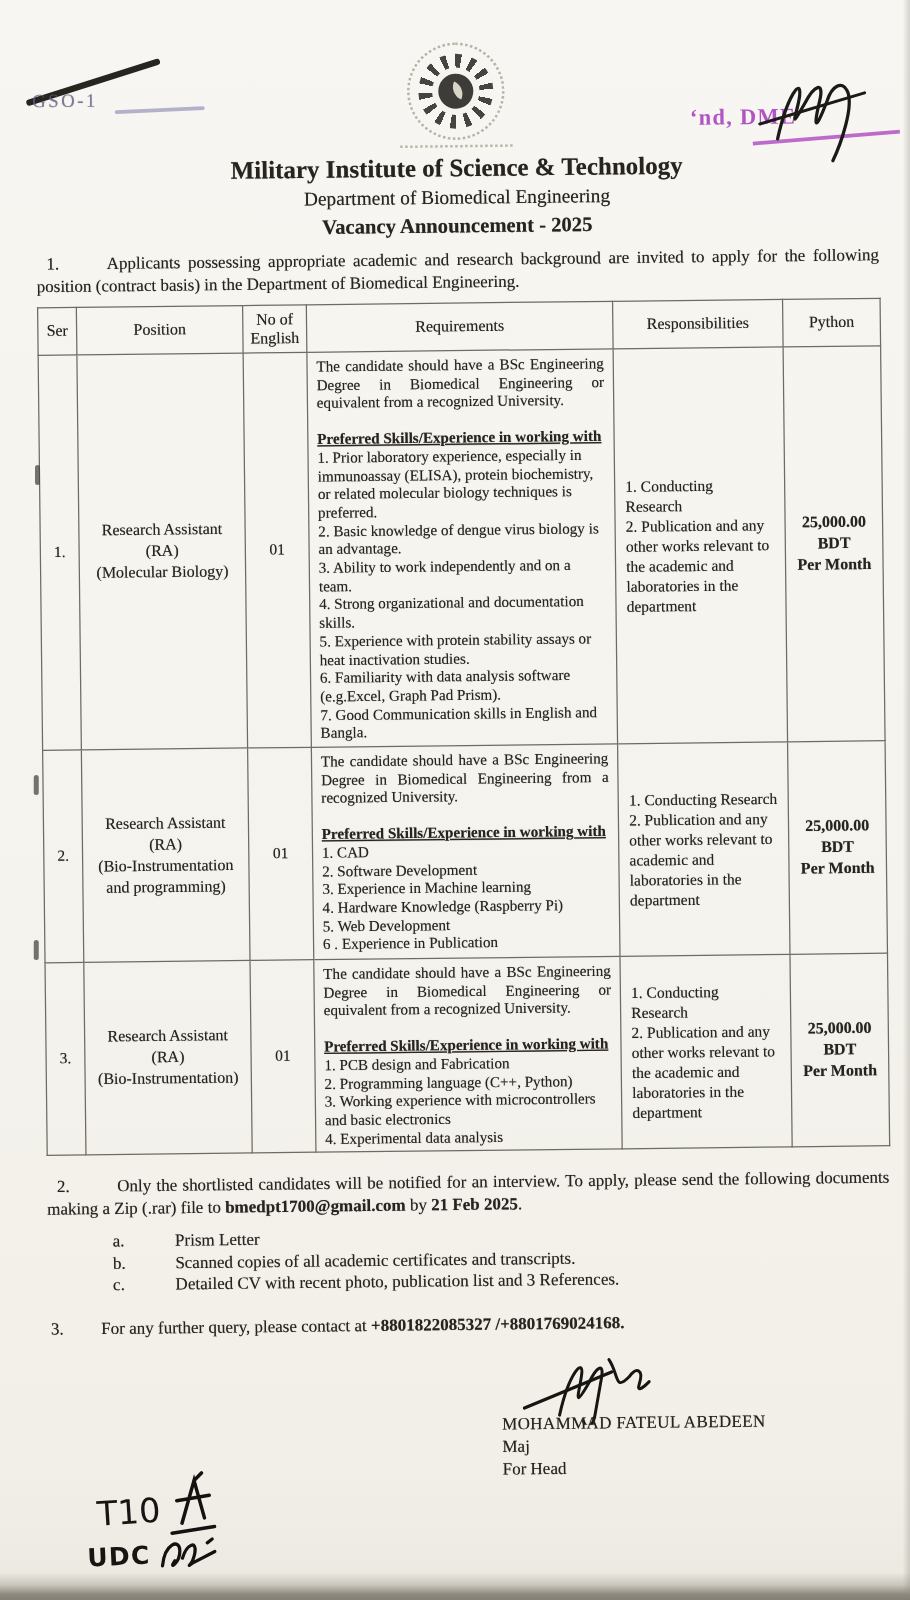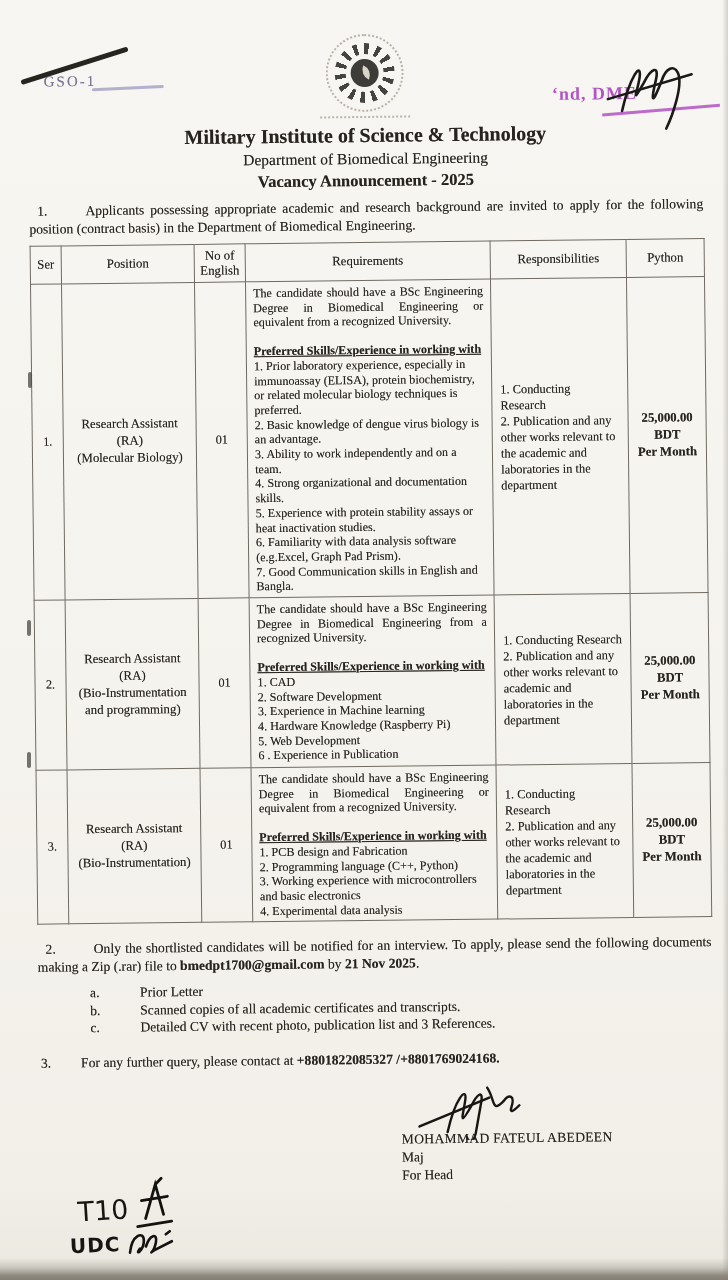--- a/index.html
+++ b/index.html
@@ -10,21 +10,21 @@
   }
   .content{
     position:relative;width:100%;height:100%;box-sizing:border-box;
     padding:0 21px 0 33px;transform:rotate(-0.65deg);transform-origin:50% 40%;
   }
   .soft{text-shadow:0 0 0.6px rgba(45,42,36,.55);}
 
   
   .pen-stroke{position:absolute;left:24px;top:26px;width:112px;height:5px;background:#27251f;
     border-radius:3px;transform:rotate(-17deg);}
-  .stamp-gso{position:absolute;left:49px;top:36px;color:rgba(112,108,165,.62);
+  .stamp-gso{position:absolute;left:31px;top:36px;color:rgba(112,108,165,.62);
     font-size:15px;letter-spacing:2px;}
   .stamp-gso-dash{position:absolute;left:97px;top:50px;width:72px;height:3px;
     background:rgba(112,108,165,.5);transform:rotate(-2deg);border-radius:2px;}
   .dme-group{position:absolute;left:545px;top:30px;width:185px;height:80px;}
   .stamp-dme{position:absolute;left:12px;top:22px;color:rgba(168,60,190,.88);font-weight:bold;
     font-size:18px;letter-spacing:1px;}
   .stamp-dme-line{position:absolute;left:62px;top:48px;width:118px;height:3px;
     background:rgba(168,60,190,.75);transform:rotate(-4deg);}
   .sig-dme{position:absolute;left:60px;top:-6px;}
   .scan-bottom{position:absolute;left:0;bottom:0;width:100%;height:22px;
@@ -221,26 +221,26 @@
 the academic and
 laboratories in the
 department</td>
         <td class="salary preline">25,000.00
 BDT
 Per Month</td>
       </tr>
     </tbody>
       </table>
 
-    <p class="para para2 soft"><span class="pnum">2.</span><span>Only the shortlisted candidates will be notified for an interview. To apply, please send the following documents making a Zip (.rar) file to </span><span class="b">bmedpt1700@gmail.com</span><span> by </span><span class="b">21 Nov 2025</span><span>.</span></p>
+    <p class="para para2 soft"><span class="pnum">2.</span><span>Only the shortlisted candidates will be notified for an interview. To apply, please send the following documents making a Zip (.rar) file to </span><span class="b">bmedpt1700@gmail.com</span><span> by </span><span class="b">21 Feb 2025</span><span>.</span></p>
 
     <div class="docs soft">
       <div class="doc-row">
         <span class="doc-letter">a.</span>
-        <span>Prior Letter</span>
+        <span>Prism Letter</span>
       </div>
       <div class="doc-row">
         <span class="doc-letter">b.</span>
         <span>Scanned copies of all academic certificates and transcripts.</span>
       </div>
       <div class="doc-row">
         <span class="doc-letter">c.</span>
         <span>Detailed CV with recent photo, publication list and 3 References.</span>
       </div>
     </div>

